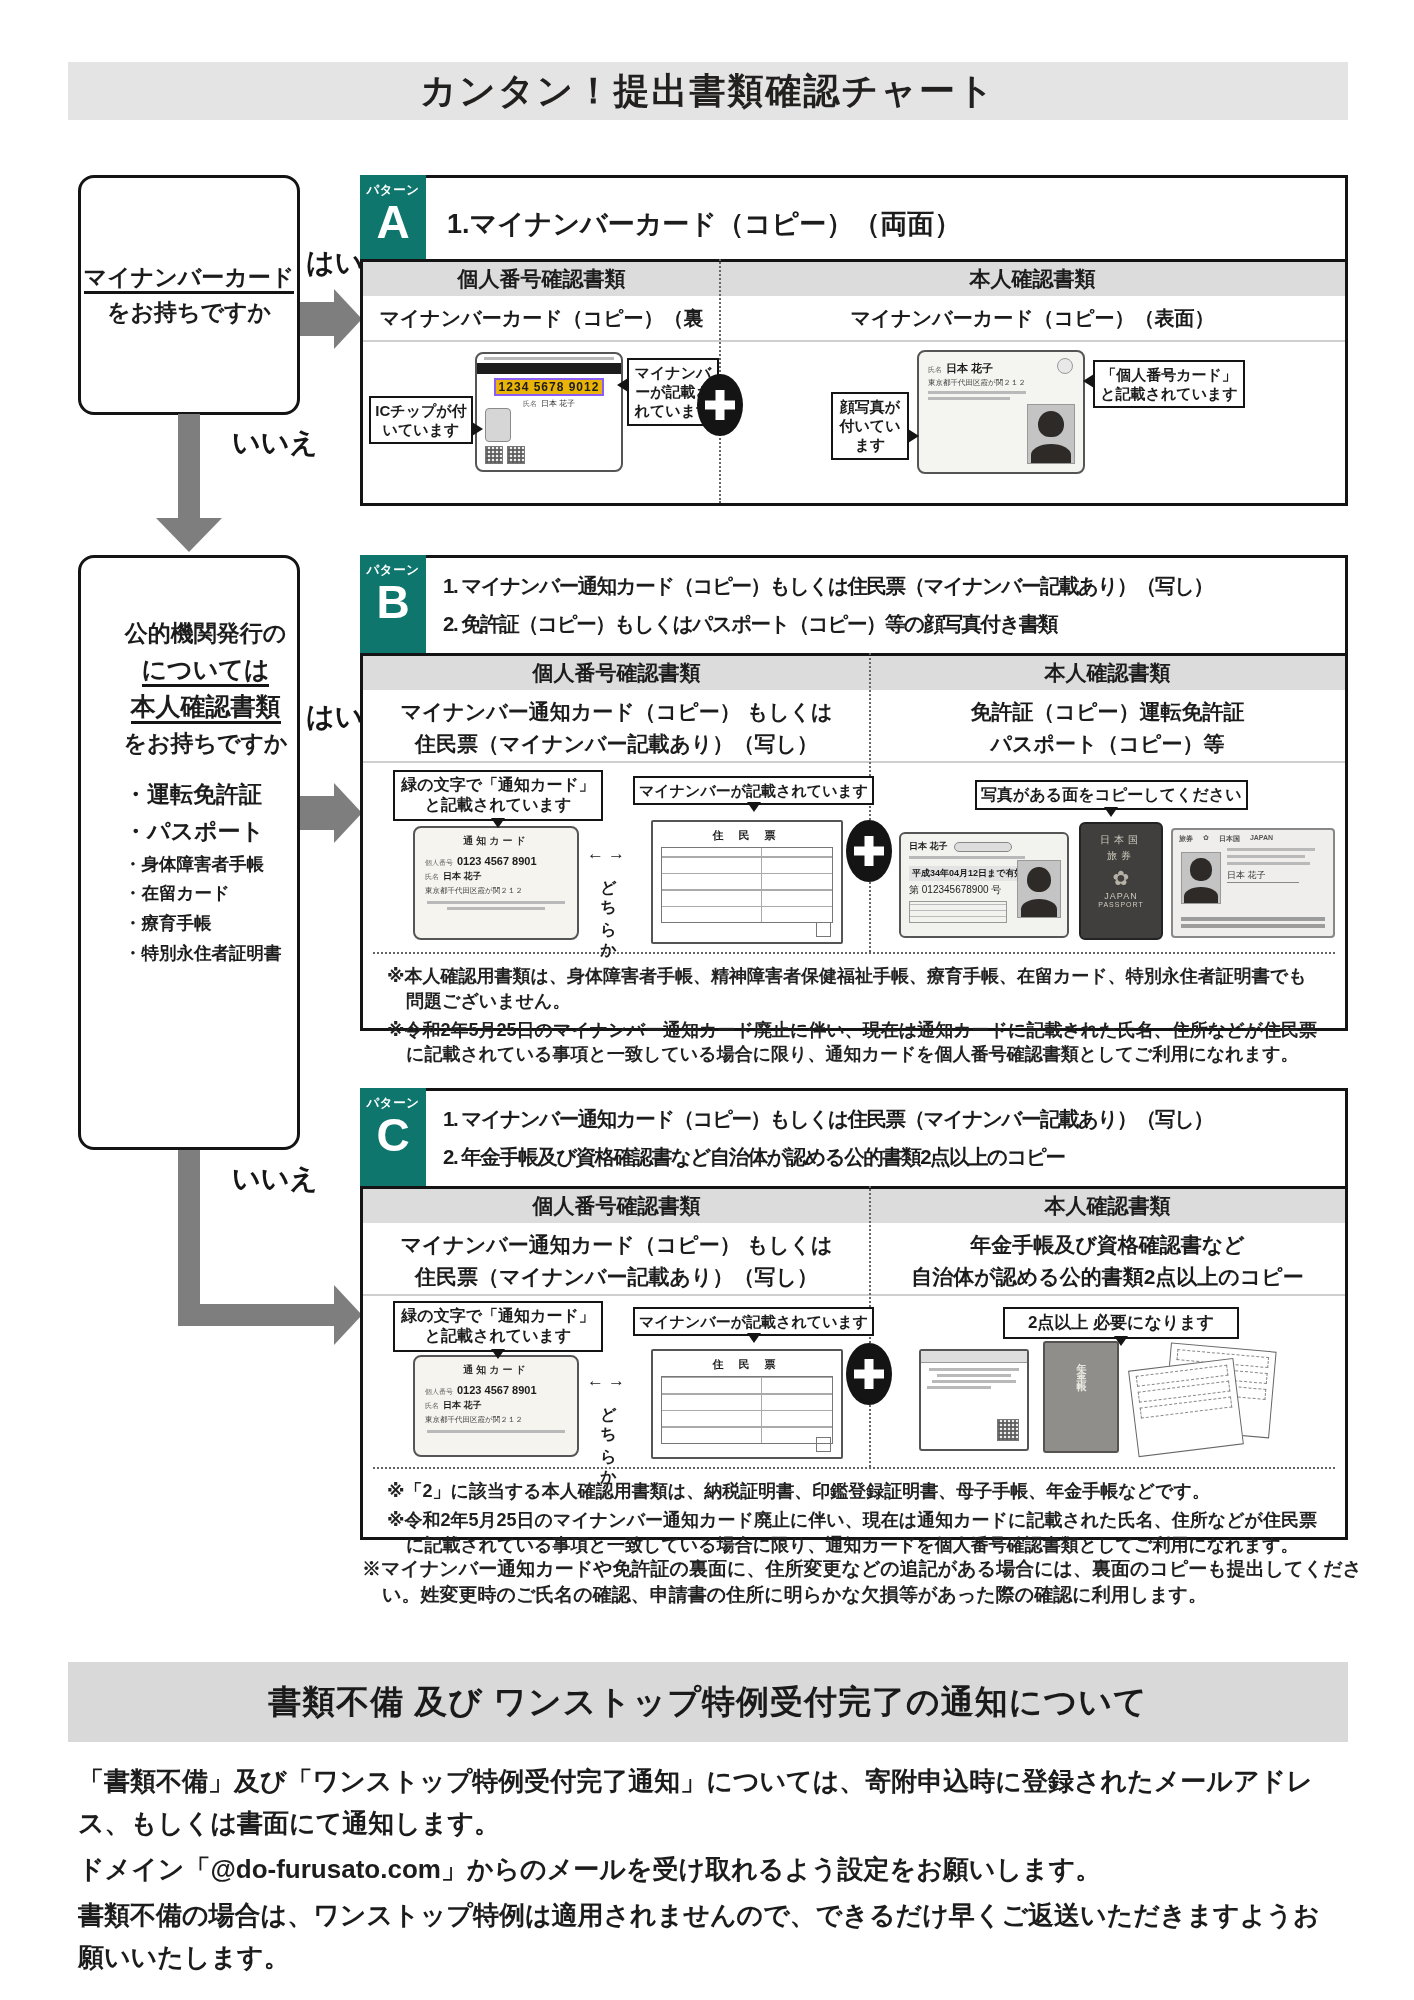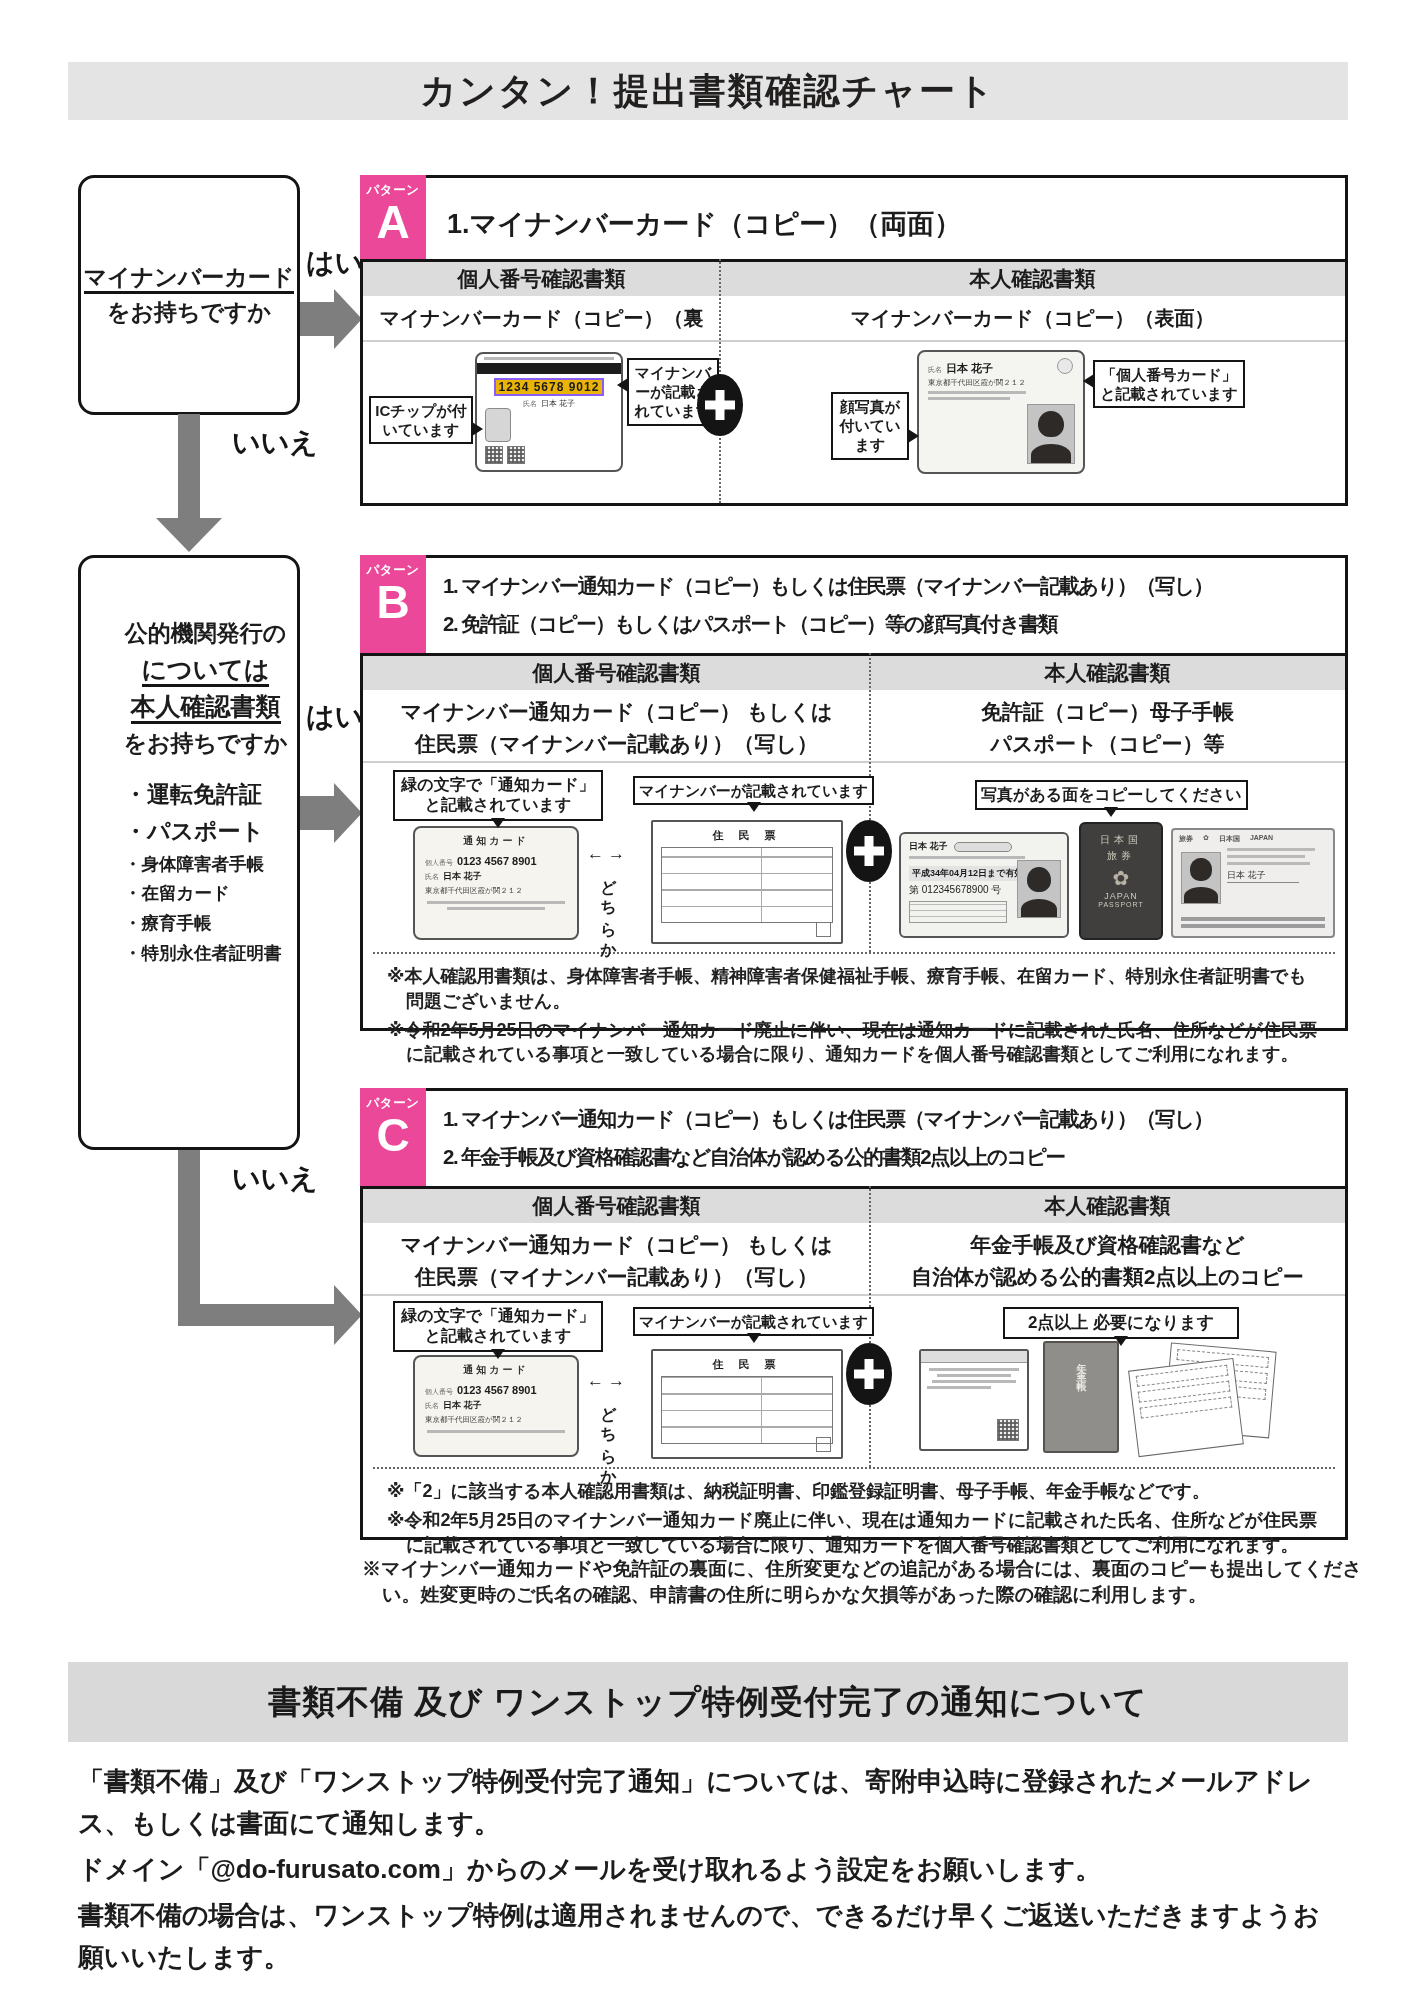--- a/index.html
+++ b/index.html
@@ -27,21 +27,21 @@
   .ar-stem { position:absolute; background:#7e7e7e; }
   .ar-head-right { position:absolute; width:0; height:0; border-top:30px solid transparent; border-bottom:30px solid transparent; border-left:28px solid #7e7e7e; }
   .ar-head-down { position:absolute; width:0; height:0; border-left:33px solid transparent; border-right:33px solid transparent; border-top:34px solid #7e7e7e; }
 
   
   .pattern { position:absolute; left:360px; width:988px; background:#fff; border:3px solid #141414; box-sizing:border-box; }
   #pattern-a { top:175px; height:331px; }
   #pattern-b { top:555px; height:476px; }
   #pattern-c { top:1088px; height:452px; }
 
-  .badge { position:absolute; left:-3px; top:-3px; width:66px; background:#ec4899; color:#fff; text-align:center; z-index:4; }
+  .badge { position:absolute; left:-3px; top:-3px; width:66px; background:#0f766e; color:#fff; text-align:center; z-index:4; }
   .pa .badge { height:84px; } .pb .badge, .pc .badge { height:98px; }
   .badge .bl { font-size:12.5px; font-weight:700; margin-top:7px; letter-spacing:0.5px; }
   .badge .bL { font-size:46px; font-weight:800; line-height:1.02; }
 
   .ptitleA { position:absolute; left:84px; top:28px; font-size:27px; font-weight:800; white-space:nowrap; }
   .pt1 { position:absolute; left:80px; top:14px; font-size:20.5px; font-weight:800; letter-spacing:-1.5px; white-space:nowrap; }
   .pt2 { position:absolute; left:80px; top:52px; font-size:20.5px; font-weight:800; letter-spacing:-1.5px; white-space:nowrap; }
 
   .hrow { position:absolute; left:0; right:0; height:34px; background:#dcdcdc; border-top:3px solid #141414; display:flex; }
   .pa .hrow { top:81px; } .pb .hrow, .pc .hrow { top:95px; }
@@ -283,21 +283,21 @@
     <div class="hrow">
       <div class="hcell c1">個人番号確認書類</div>
       <div class="hcell c2">本人確認書類</div>
     </div>
     <div class="subrow">
       <div class="scell c1">
         <div>マイナンバー通知カード（コピー） もしくは</div>
         <div>住民票（マイナンバー記載あり）（写し）</div>
       </div>
       <div class="scell c2">
-        <div>免許証（コピー）母子手帳</div>
+        <div>免許証（コピー）運転免許証</div>
         <div>パスポート（コピー）等</div>
       </div>
     </div>
     <div class="vdiv"></div>
 
     <div class="callout f16 pt-down" style="left:30px; top:212px; width:210px;">緑の文字で「通知カード」と記載されています</div>
 
     <div class="doc tsuchi" style="left:50px; top:268px; width:166px; height:114px;">
       <div class="tsu-title">通知カード</div>
       <div class="tsu-num"><span class="lbl">個人番号</span><span>0123 4567 8901</span></div>

